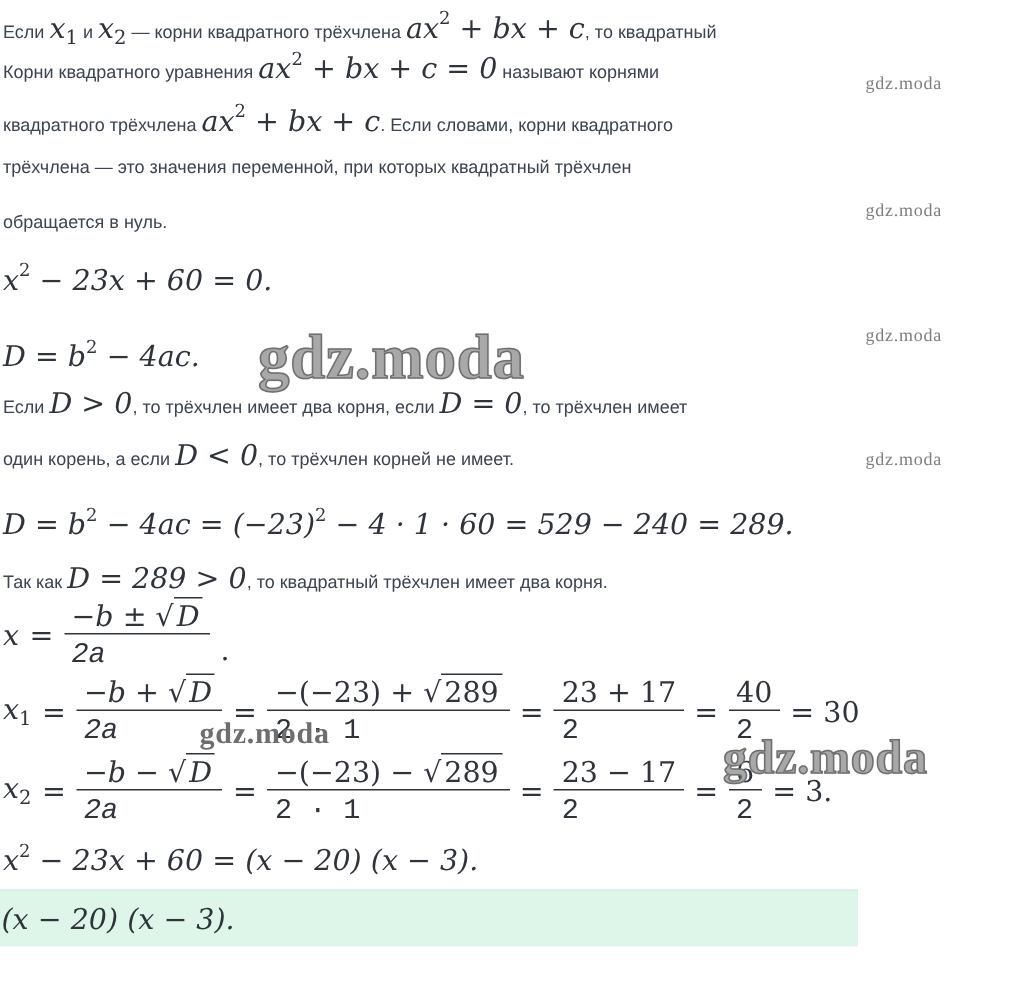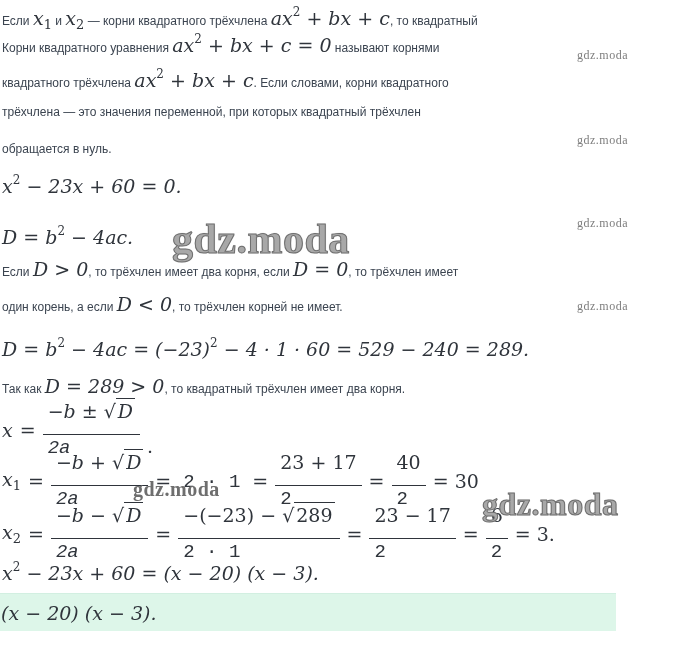--- a/index.html
+++ b/index.html
@@ -11,35 +11,35 @@
   .t{font-family:"Liberation Sans",sans-serif;font-size:12px;color:#3b4450;}
   .m{font-family:"DejaVu Serif",serif;font-style:italic;font-size:19px;color:#2f343b;}
   .mn{font-family:"DejaVu Serif",serif;font-style:normal;font-size:19px;color:#2f343b;}
   .p{font-family:"DejaVu Serif",serif;font-style:normal;font-size:12px;color:#2f343b;
      vertical-align:9px;}
   .b{font-family:"DejaVu Serif",serif;font-style:normal;font-size:13px;color:#2f343b;
      vertical-align:-4px;}
   .frline{display:flex;align-items:center;}
   .frline > *{margin-right:7px;}
   .frac{display:inline-flex;flex-direction:column;align-items:stretch;}
-  .num{text-align:center;padding:0 5px 12px;border-bottom:1.5px solid #2f343b;
+  .num{text-align:center;padding:0 5px 0;border-bottom:1.5px solid #2f343b;
        display:block;}
   .den{text-align:left;padding:2px 5px 0;display:block;font-family:Liberation Mono, monospace;}
   .rad{border-top:1.5px solid #2f343b;padding:1px 2px 0;}
   .rsign{font-style:normal;}
   .period{align-self:flex-end;margin-bottom:2px;}
   .wm{position:absolute;font-family:Liberation Serif, serif;color:#7d7d7d;
       line-height:1;letter-spacing:0.5px;}
   .wm-small{font-size:12px;}
   .wm-big{font-size:42px;font-weight:700;color:#a8a8a8;-webkit-text-stroke:1px #6f6f6f;
           text-shadow:0 0 1px #777;}
   .wm-med{font-size:32px;font-weight:700;color:#a8a8a8;-webkit-text-stroke:1px #6f6f6f;
           text-shadow:0 0 1px #777;}
   .wm-inline{font-size:20px;font-weight:700;color:#6e6e6e;}
-  .answer{position:absolute;left:0;top:593px;width:616px;height:37px;
+  .answer{position:absolute;left:0;top:593px;width:572px;height:37px;
           background:#ddf6e9;border-top:1px solid #d2efe1;display:flex;align-items:center;}
   .answer .m{margin-left:1px;}
 </style>
 </head>
 <body>
 
 <div class="line" style="top:5px"><span class="t">Если </span><span class="m">x</span><span class="b">1</span><span class="t"> и </span><span class="m">x</span><span class="b">2</span><span class="t"> — корни квадратного трёхчлена </span><span class="m">ax</span><span class="p">2</span><span class="m"> + bx + c</span><span class="t">, то квадратный</span></div>
 
 <div class="line" style="top:32px"><span class="t">Корни квадратного уравнения </span><span class="m">ax</span><span class="p">2</span><span class="m"> + bx + c = 0</span><span class="t"> называют корнями</span></div>
 
@@ -73,20 +73,21 @@
 
 <div class="line frline" style="top:451px">
   <span><span class="m">x</span><span class="b">1</span></span>
   <span class="m">=</span>
   <span class="frac">
     <span class="num"><span class="m">−b + </span><span class="mn rsign">√</span><span class="m rad">D</span></span>
     <span class="den m">2a</span>
   </span>
   <span class="m">=</span>
   <span class="frac">
+    <span class="num"><span class="mn">−(−23) + </span><span class="mn rsign">√</span><span class="mn rad">289</span></span>
     <span class="den mn">2 · 1</span>
   </span>
   <span class="m">=</span>
   <span class="frac">
     <span class="num mn">23 + 17</span>
     <span class="den mn">2</span>
   </span>
   <span class="m">=</span>
   <span class="frac">
     <span class="num mn">40</span>

